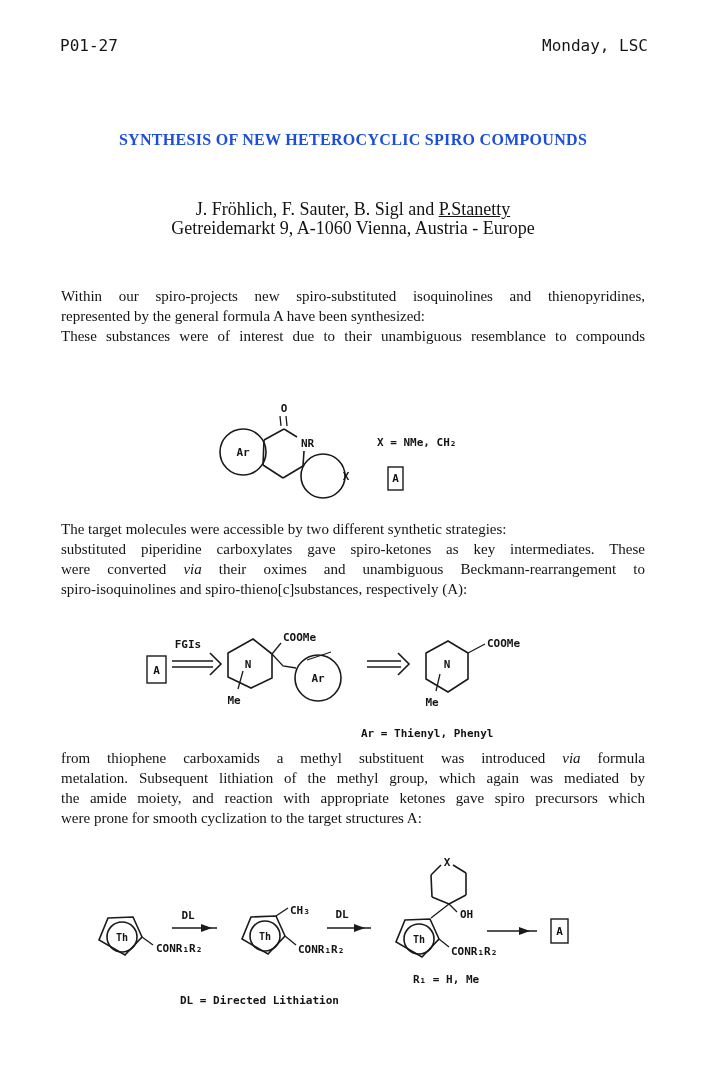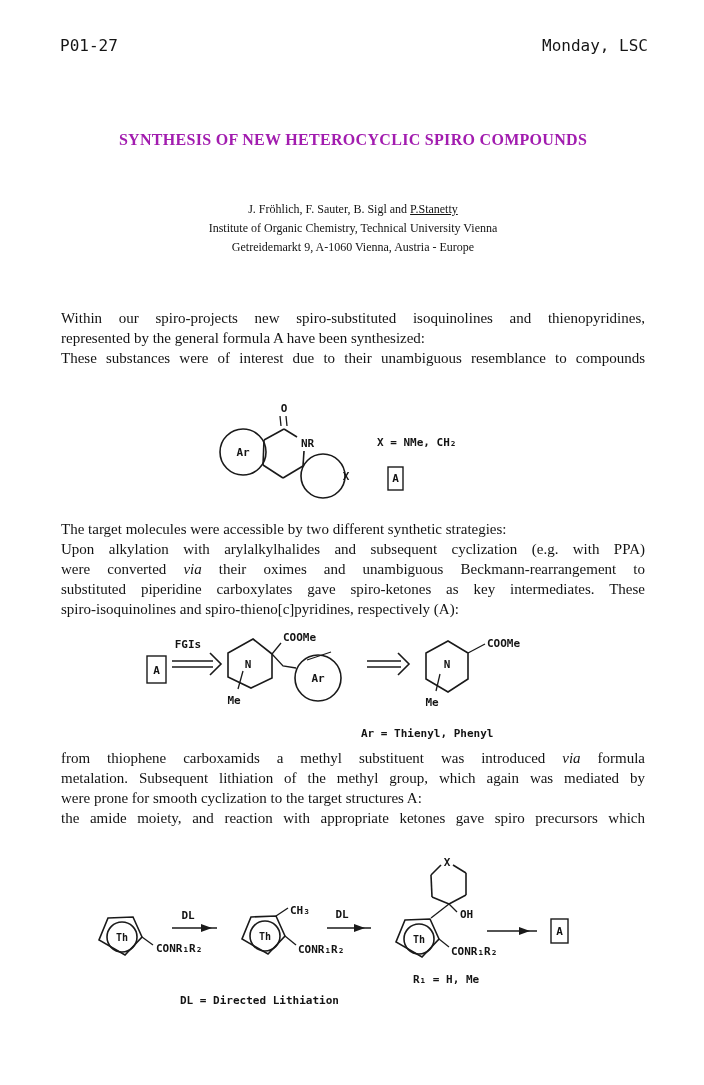--- a/index.html
+++ b/index.html
@@ -1,25 +1,25 @@
 <!DOCTYPE html>
 <html><head>
 <meta charset="utf-8">
 <style>
   html,body{margin:0;padding:0;background:#ffffff;}
   .page{position:relative;width:704px;height:1009px;background:#ffffff;color:#111;
         font-family:"Liberation Serif",serif;overflow:hidden;}
   .hdr{position:absolute;top:36px;left:60px;width:588px;display:flex;justify-content:space-between;
        font-family:"DejaVu Sans Mono",monospace;font-size:16px;color:#151515;}
   .title{position:absolute;top:131px;left:61px;width:584px;margin:0;text-align:center;
-         font-size:16px;font-weight:bold;letter-spacing:0.3px;color:#a21caf;}
+         font-size:16px;font-weight:bold;letter-spacing:0.3px;color:#1d4ed8;}
   .authors{position:absolute;top:200px;left:61px;width:584px;text-align:center;
-           font-size:12px;line-height:19px;color:#131313;}
+           font-size:18px;line-height:19px;color:#131313;}
   .para{position:absolute;left:61px;width:584px;font-size:15px;line-height:20px;color:#131313;}
-  #p1{top:308px}#p2{top:519px}#p3{top:748px}
+  #p1{top:286px}#p2{top:519px}#p3{top:748px}
   .tline{text-align:justify;text-align-last:justify;}
   .tline.end{text-align-last:left;}
   i{font-style:italic}u{text-decoration:underline}
   svg{position:absolute;overflow:visible;}
   #scheme1{left:195px;top:395px;}
   #scheme2{left:100px;top:625px;}
   #scheme3{left:60px;top:855px;}
   svg text{font-family:"DejaVu Sans Mono",monospace;font-weight:bold;fill:#141414;}
   .atom{font-size:11px}
   .atom-sm{font-size:10px}
@@ -36,21 +36,20 @@
 
   <div class="hdr">
     <span>P01-27</span>
     <span>Monday, LSC</span>
   </div>
 
   <h1 class="title">SYNTHESIS OF NEW HETEROCYCLIC SPIRO COMPOUNDS</h1>
 
   <div class="authors">
     <div><span>J. Fröhlich, F. Sauter, B. Sigl and </span><u>P.Stanetty</u></div>
-    <div>Institute of Organic Chemistry, Technical University Vienna</div>
     <div>Getreidemarkt 9, A-1060 Vienna, Austria - Europe</div>
   </div>
 
   <div class="para" id="p1">
       <div class="tline"><span>Within our spiro-projects new spiro-substituted isoquinolines and thienopyridines,</span></div>
       <div class="tline end"><span>represented by the general formula A have been synthesized:</span></div>
       <div class="tline"><span>These substances were of interest due to their unambiguous resemblance to compounds</span></div>
     </div>
 
   <svg id="scheme1" width="300" height="125" viewBox="0 0 300 125">
@@ -72,24 +71,23 @@
     <text class="atom" x="106" y="52" text-anchor="start">NR</text>
     <text class="atom" x="48" y="61" text-anchor="middle">Ar</text>
     <text class="atom" x="151" y="85" text-anchor="middle">X</text>
     <text class="note" x="182" y="51" text-anchor="start">X = NMe, CH₂</text>
     <rect class="abox" x="193" y="72" width="15" height="23"></rect>
     <text class="atom" x="200.5" y="87" text-anchor="middle">A</text>
   </svg>
 
   <div class="para" id="p2">
       <div class="tline end"><span>The target molecules were accessible by two different synthetic strategies:</span></div>
-      <div class="tline"><span>Upon alkylation with arylalkylhalides and subsequent cyclization (e.g. with PPA)</span></div>
+      <div class="tline"><span>substituted piperidine carboxylates gave spiro-ketones as key intermediates. These</span></div>
       <div class="tline"><span>were converted </span><i>via</i><span> their oximes and unambiguous Beckmann-rearrangement to</span></div>
-      <div class="tline"><span>substituted piperidine carboxylates gave spiro-ketones as key intermediates. These</span></div>
-      <div class="tline end"><span>spiro-isoquinolines and spiro-thieno[c]pyridines, respectively (A):</span></div>
+      <div class="tline end"><span>spiro-isoquinolines and spiro-thieno[c]substances, respectively (A):</span></div>
     </div>
 
   <svg id="scheme2" width="460" height="125" viewBox="0 0 460 125">
     <rect class="abox" x="47" y="31" width="19" height="27"></rect>
     <text class="atom" x="56.5" y="49" text-anchor="middle">A</text>
     <text class="note" x="88" y="23" text-anchor="middle">FGIs</text>
     <g class="bond">
       <line x1="72" y1="36" x2="113" y2="36"></line>
       <line x1="72" y1="42" x2="113" y2="42"></line>
       <polyline points="110,28 121,39 110,50" stroke-width="1.6"></polyline>
@@ -122,22 +120,22 @@
     </g>
     <text class="atom" x="347" y="43" text-anchor="middle">N</text>
     <text class="atom" x="332" y="81" text-anchor="middle">Me</text>
     <text class="atom" x="387" y="22" text-anchor="start">COOMe</text>
     <text class="note" x="261" y="112" text-anchor="start">Ar = Thienyl, Phenyl</text>
   </svg>
 
   <div class="para" id="p3">
       <div class="tline"><span>from thiophene carboxamids a methyl substituent was introduced </span><i>via</i><span> formula</span></div>
       <div class="tline"><span>metalation. Subsequent lithiation of the methyl group, which again was mediated by</span></div>
+      <div class="tline"><span>the amide moiety, and reaction with appropriate ketones gave spiro precursors which</span></div>
       <div class="tline end"><span>were prone for smooth cyclization to the target structures A:</span></div>
-      <div class="tline"><span>the amide moiety, and reaction with appropriate ketones gave spiro precursors which</span></div>
     </div>
 
   <svg id="scheme3" width="580" height="175" viewBox="0 0 580 175">
 
     <polygon class="ring" points="48,63 73,62 82,82 65,100 39,85"></polygon>
     <circle class="ring" cx="62" cy="82" r="15" stroke-width="1.2"></circle>
     <text class="atom-sm" x="62" y="86" text-anchor="middle">Th</text>
     <line class="bond" x1="82" y1="82" x2="93" y2="90"></line>
     <text class="atom" x="96" y="97" text-anchor="start">CONR₁R₂</text>
 

